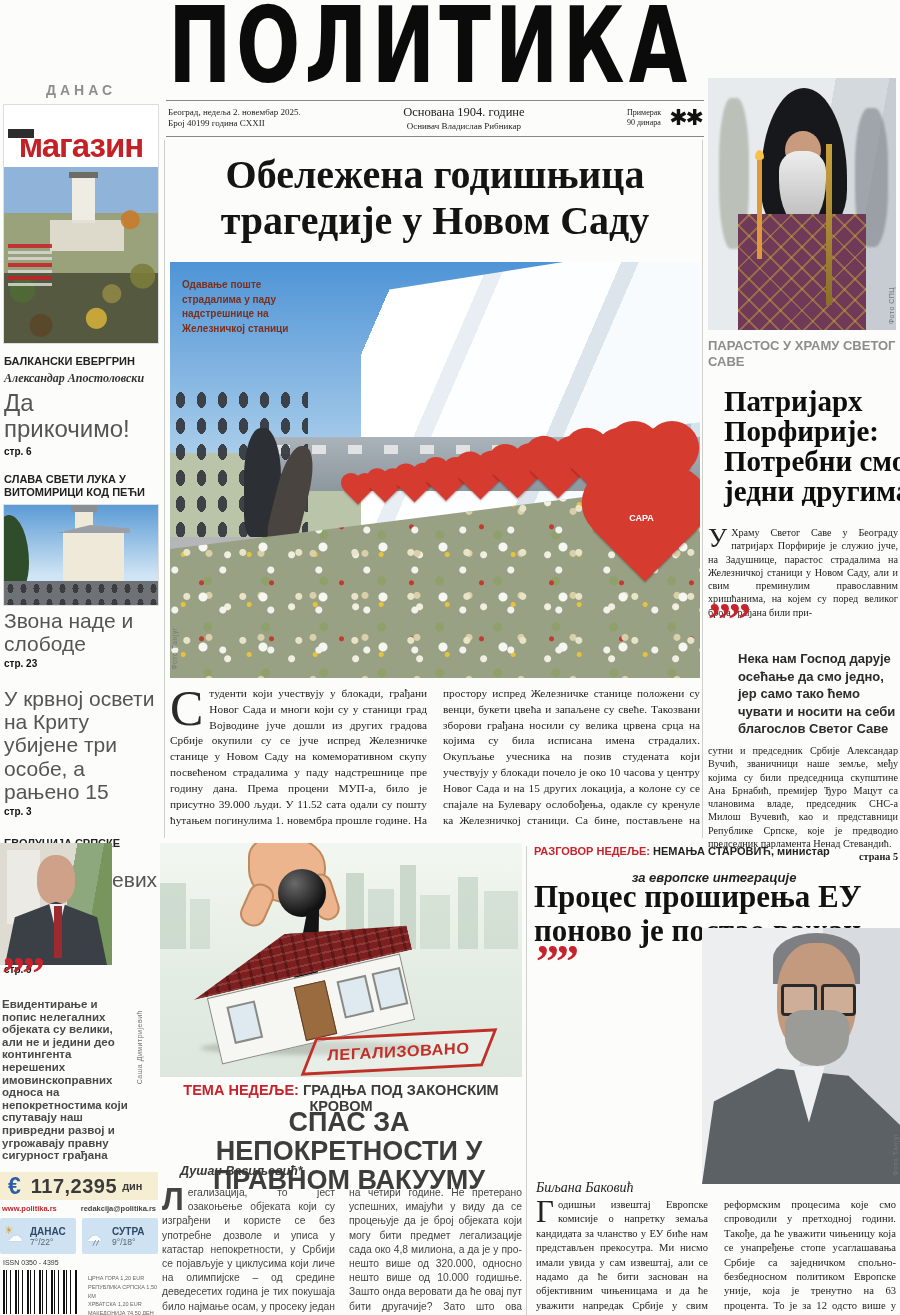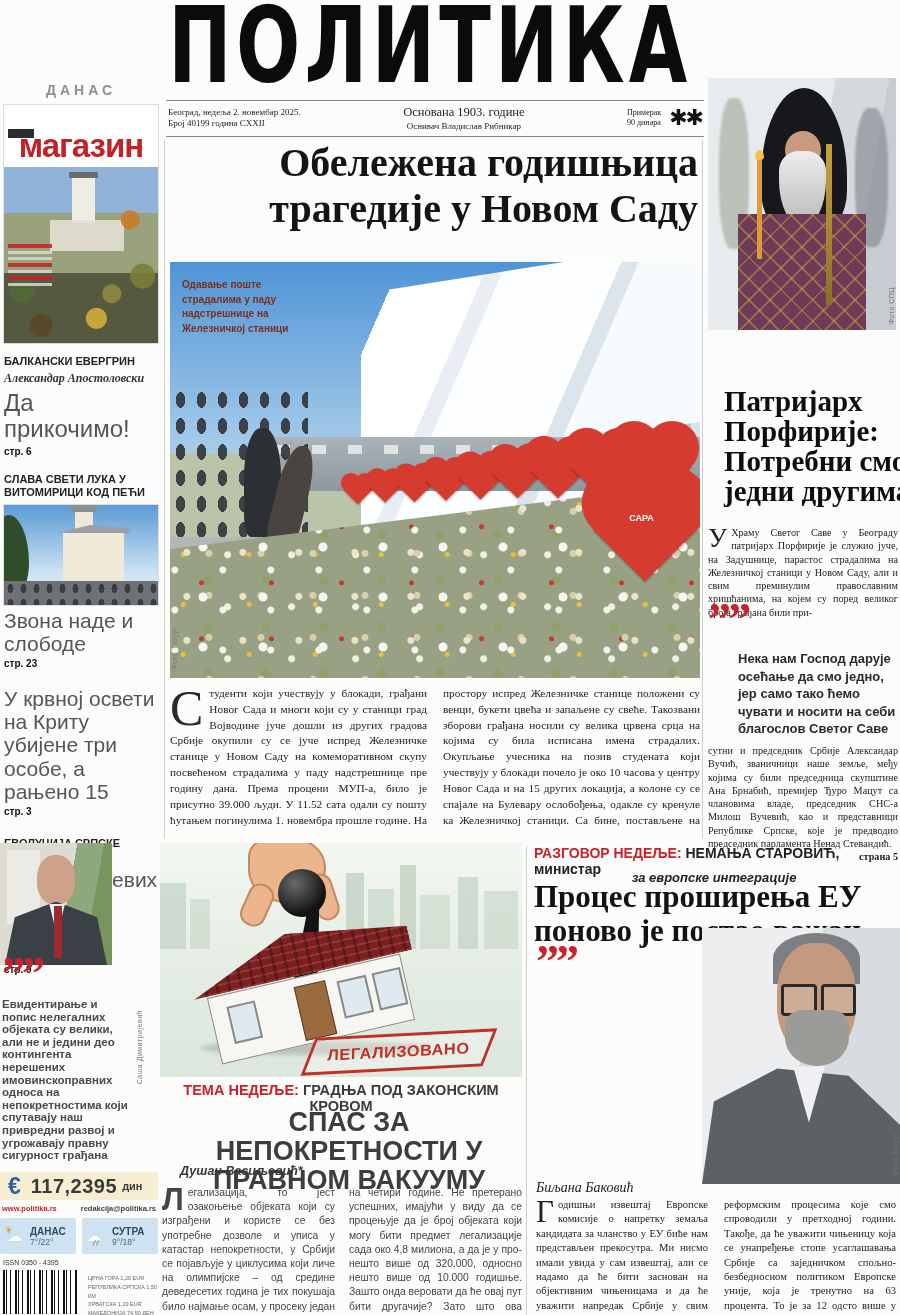--- a/index.html
+++ b/index.html
@@ -46,21 +46,21 @@
   .sb-author{font-family:"Liberation Serif",serif;font-style:italic;font-weight:700;font-size:12px;color:#333;margin-top:2px;}
   .church{position:relative;margin:5px 0 4px;height:100px;background:linear-gradient(#5b9bd5,#cfe4f4 70%);overflow:hidden;box-shadow:0 0 0 1px #ddd;}
   .church .body{position:absolute;left:38%;top:26%;width:40%;height:52%;background:#efe9da;}
   .church .tower{position:absolute;left:46%;top:6%;width:12%;height:30%;background:#efe9da;}
   .church .tower::before{content:"";position:absolute;left:-20%;top:-32%;width:140%;height:34%;background:#8a8f94;border-radius:50% 50% 0 0;}
   .church .roof{position:absolute;left:34%;top:20%;width:48%;height:8%;background:#9aa0a6;}
   .church .tree{position:absolute;left:-6%;top:10%;width:22%;height:80%;background:#2f4d2b;border-radius:40% 60% 40% 40%;}
   .church .crowd{position:absolute;left:0;bottom:0;width:100%;height:24%;
     background-image:radial-gradient(ellipse 5px 8px at 50% 50%,#3a3c40 60%,transparent 61%);background-size:13px 15px;background-color:#6e7276;}
   
-  .lead-headline{left:172px;top:140px;width:526px;text-align:right;font-weight:700;
+  .lead-headline{left:172px;top:152px;width:526px;text-align:center;font-weight:700;
     font-size:40px;line-height:1.14;color:#141414;}
   .lead-photo{left:170px;top:262px;width:530px;height:416px;overflow:hidden;
     background:linear-gradient(#4f94d6,#a9cdea 46%,#b9c4a9 46%);}
   .canopy{position:absolute;right:-4%;top:-6%;width:68%;height:58%;transform:skewY(-9deg);transform-origin:top right;
     background:linear-gradient(115deg,rgba(255,255,255,0) 0 6%,#ffffff 6% 26%,#e8eef3 26% 30%,#fdfeff 30% 56%,#dce5eb 56% 60%,#f8fbfd 60% 100%);}
   .canopy-glass{position:absolute;right:0;top:44%;width:70%;height:16px;transform:skewY(-7deg);
     background:repeating-linear-gradient(90deg,#9fb8cc 0 10px,#cfdde8 10px 22px);opacity:.8;}
   .wallband{position:absolute;left:18%;right:0;top:42%;height:13%;background:linear-gradient(#aab3ba,#8d979e);}
   .plaques{position:absolute;left:20%;right:0;top:44%;height:9px;
     background:repeating-linear-gradient(90deg,#e8e8e8 0 14px,rgba(0,0,0,0) 14px 36px);opacity:.9;}
@@ -181,21 +181,21 @@
     font-weight:700;font-size:14.5px;}
   .red{color:#c8232c;} .dark{color:#3c3c3c;}
   .tema-headline{left:162px;top:1100px;width:358px;text-align:center;font-family:"Liberation Sans",sans-serif;
     font-weight:700;font-size:27px;line-height:1.07;color:#3d3d3d;}
   .tema-byline{left:180px;top:1164px;font-family:"Liberation Sans",sans-serif;font-style:italic;font-weight:700;
     font-size:12.5px;color:#3a3a3a;}
   .tema-cols{left:162px;top:1186px;width:360px;height:129px;overflow:hidden;column-count:2;column-gap:14px;
     font-family:"Liberation Sans",sans-serif;font-size:10.3px;line-height:1.38;text-align:justify;color:#454545;}
   .dc-sans{float:left;font-weight:700;font-size:31px;line-height:26px;padding:1px 4px 0 0;color:#454545;}
   
-  .rz-kicker{left:534px;top:845px;width:360px;font-family:"Liberation Sans",sans-serif;font-weight:700;font-size:14px;color:#222;}
+  .rz-kicker{left:534px;top:845px;width:360px;font-family:"Liberation Sans",sans-serif;font-weight:700;font-size:11px;color:#222;}
   .rz-kicker2{left:604px;top:861px;width:220px;text-align:center;font-family:"Liberation Sans",sans-serif;
     font-weight:700;font-style:italic;font-size:13px;color:#222;margin-top:9px;}
   .rz-headline{left:534px;top:880px;width:362px;font-weight:700;font-size:31px;line-height:1.1;color:#121212;}
   .rz-quotemark{left:536px;top:948px;}
   .rz-quote{left:536px;top:990px;width:162px;font-size:13.5px;line-height:1.33;}
   .st-photo{left:702px;top:928px;width:198px;height:256px;overflow:hidden;
     background:linear-gradient(100deg,#eceef0 0 50%,#d8dbdf 50% 100%);}
   .st-hair{position:absolute;left:36%;top:2%;width:44%;height:20%;background:#7d7f82;border-radius:50% 50% 0 0;}
   .st-face{position:absolute;left:38%;top:6%;width:40%;height:44%;background:#c49a7f;border-radius:44%;}
   .st-glass{position:absolute;top:22%;width:15%;height:10%;border:3px solid #2a2a2a;border-radius:4px;background:rgba(255,255,255,.2);}
@@ -214,21 +214,21 @@
 <div class="page">
 
   <div class="abs masthead">ПОЛИТИКА</div>
 
   <div class="abs dateline">
     <div>
       <div>Београд, недеља 2. новембар 2025.</div>
       <div>Број 40199 година CXXII</div>
     </div>
     <div class="dl-c">
-      <div class="dl-founded">Основана 1903. године</div>
+      <div class="dl-founded">Основана 1904. године</div>
       <div>Оснивач Владислав Рибникар</div>
     </div>
     <div class="dl-right">
       <div>
         <div>Примерак</div>
         <div>90 динара</div>
       </div>
       <div class="stars">✱✱</div>
     </div>
   </div>
@@ -331,20 +331,21 @@
     <div class="pat-bg1"></div>
     <div class="pat-bg2"></div>
     <div class="pat-hood"></div>
     <div class="pat-face"></div>
     <div class="pat-beard"></div>
     <div class="pat-vest"></div>
     <div class="pat-candle"></div>
     <div class="pat-staff"></div>
     <div class="v-credit" style="right:1px;bottom:6px;">Фото СПЦ</div>
   </div>
+  <div class="abs pat-kicker">ПАРАСТОС У ХРАМУ СВЕТОГ САВЕ</div>
   <h2 class="abs pat-headline" style="margin:16px;">Патријарх Порфирије: Потребни смо једни другима</h2>
   <div class="abs smallbody pat-p1">
     <span class="dc-sm">У</span><span>Храму Светог Саве у Београду патријарх Порфирије је служио јуче, на Задушнице, парастос страдалима на Железничкој станици у Новом Саду, али и свим преминулим православним хришћанима, на којем су поред великог броја грађана били при-</span>
   </div>
   <div class="abs bigquote pat-quotemark">””</div>
   <div class="abs pullquote pat-quote">Нека нам Господ дарује осећање да смо једно, јер само тако ћемо чувати и носити на себи благослов Светог Саве</div>
   <div class="abs smallbody pat-p2">
     <span>сутни и председник Србије Александар Вучић, званичници наше земље, међу којима су били председница скупштине Ана Брнабић, премијер Ђуро Мацут са члановима владе, председник СНС-а Милош Вучевић, као и представници Републике Српске, које је предводио председник парламента Ненад Стевандић.</span>
     <b class="pageref">страна 5</b>
   </div>

